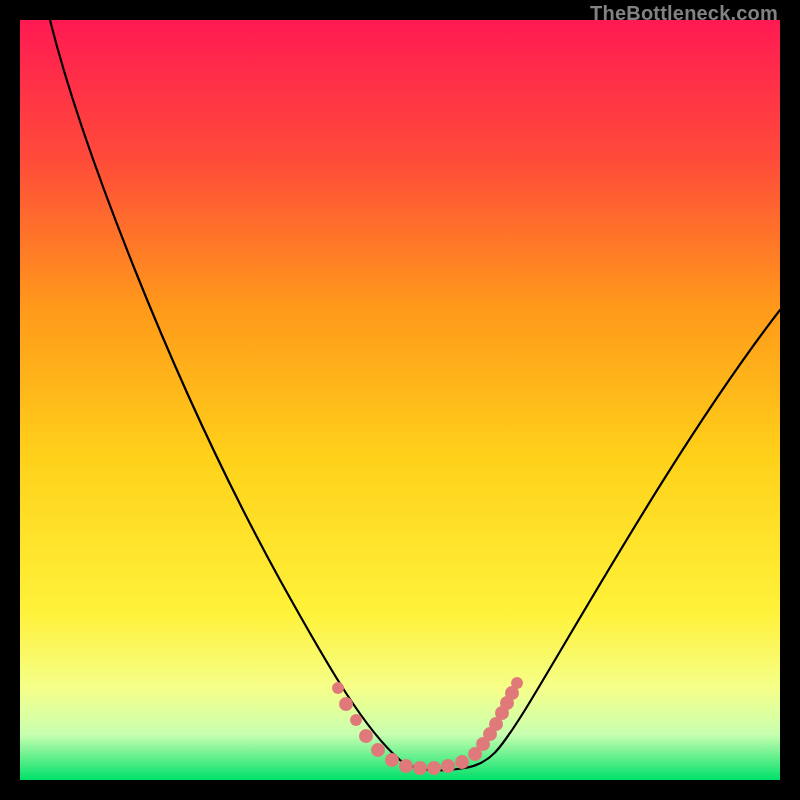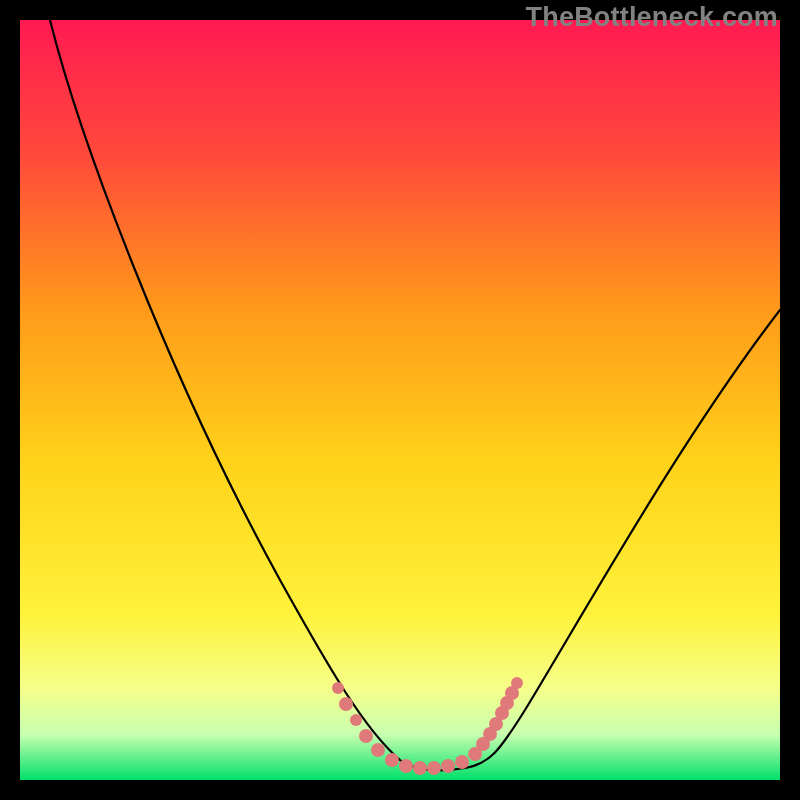--- a/index.html
+++ b/index.html
@@ -24,21 +24,21 @@
     top: 20px;
     width: 760px;
     height: 760px;
     overflow: hidden;
   }
   .watermark {
     position: absolute;
     top: 2px;
     right: 22px;
     font-family: Arial, Helvetica, sans-serif;
-    font-size: 27px;
+    font-size: 20px;
     font-weight: bold;
     color: #828282;
     letter-spacing: 0.2px;
   }
   svg {
     display: block;
   }
 </style>
 </head>
 <body>

